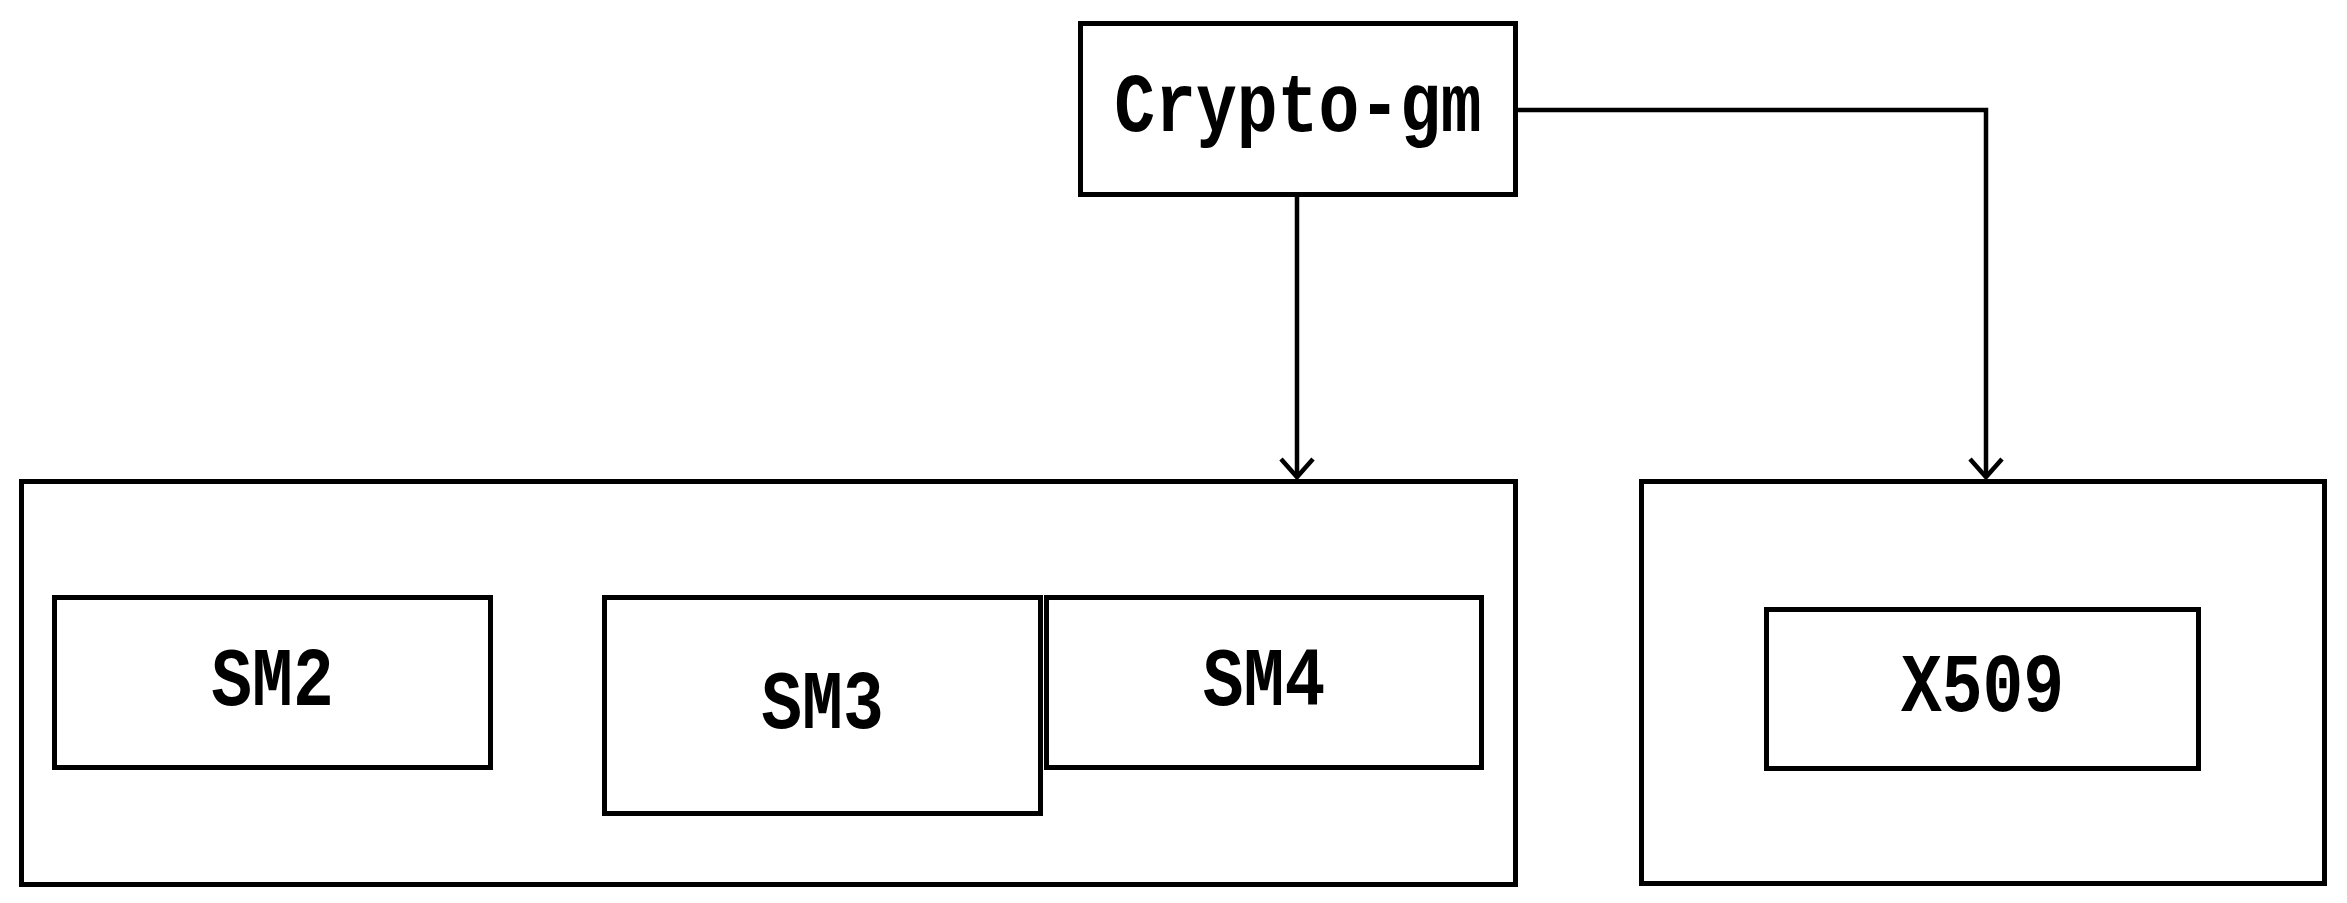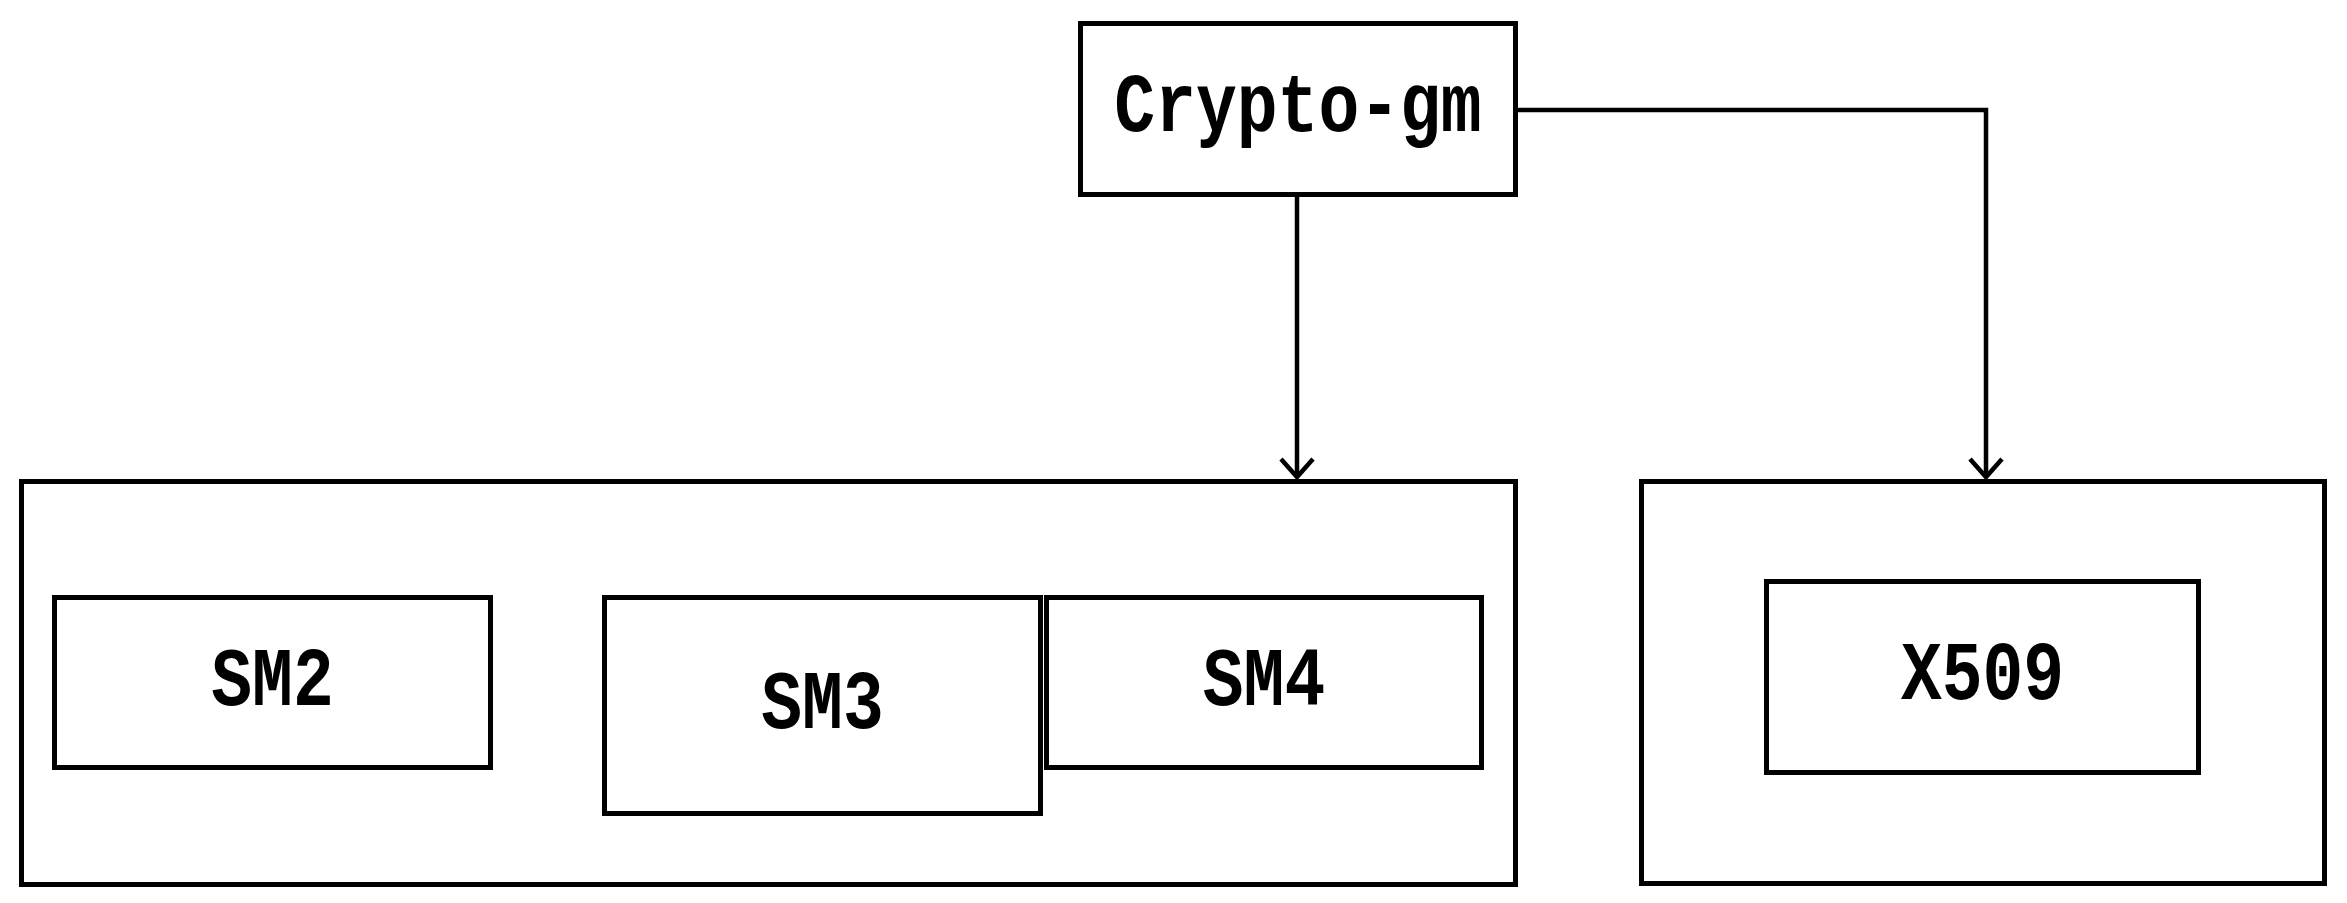--- a/index.html
+++ b/index.html
@@ -39,21 +39,21 @@
   
   .node-root{ left:1078px; top:21px;  width:440px;  height:176px; }
   
   .group-left{  left:19px;   top:479px; width:1499px; height:408px; }
   .group-right{ left:1639px; top:479px; width:688px;  height:407px; }
   
   .group-left .inner, .group-right .inner{ position:absolute; }
   .node-sm2{  left:28px;   top:111px; width:441px; height:175px; }
   .node-sm3{  left:534px;  top:111px; width:441px; height:221px;margin-left:44px; }
   .node-sm4{  left:1020px; top:111px; width:440px; height:175px;justify-content:center; }
-  .node-x509{ left:120px;  top:95px; width:437px; height:196px;align-items:center; }
+  .node-x509{ left:120px;  top:123px; width:437px; height:164px;align-items:center; }
   .overlay{
     position:absolute;
     left:0; top:0;
     width:2347px;
     height:903px;
     pointer-events:none;
   }
   .overlay path{
     stroke:var(--line);
     stroke-width:4.5;

